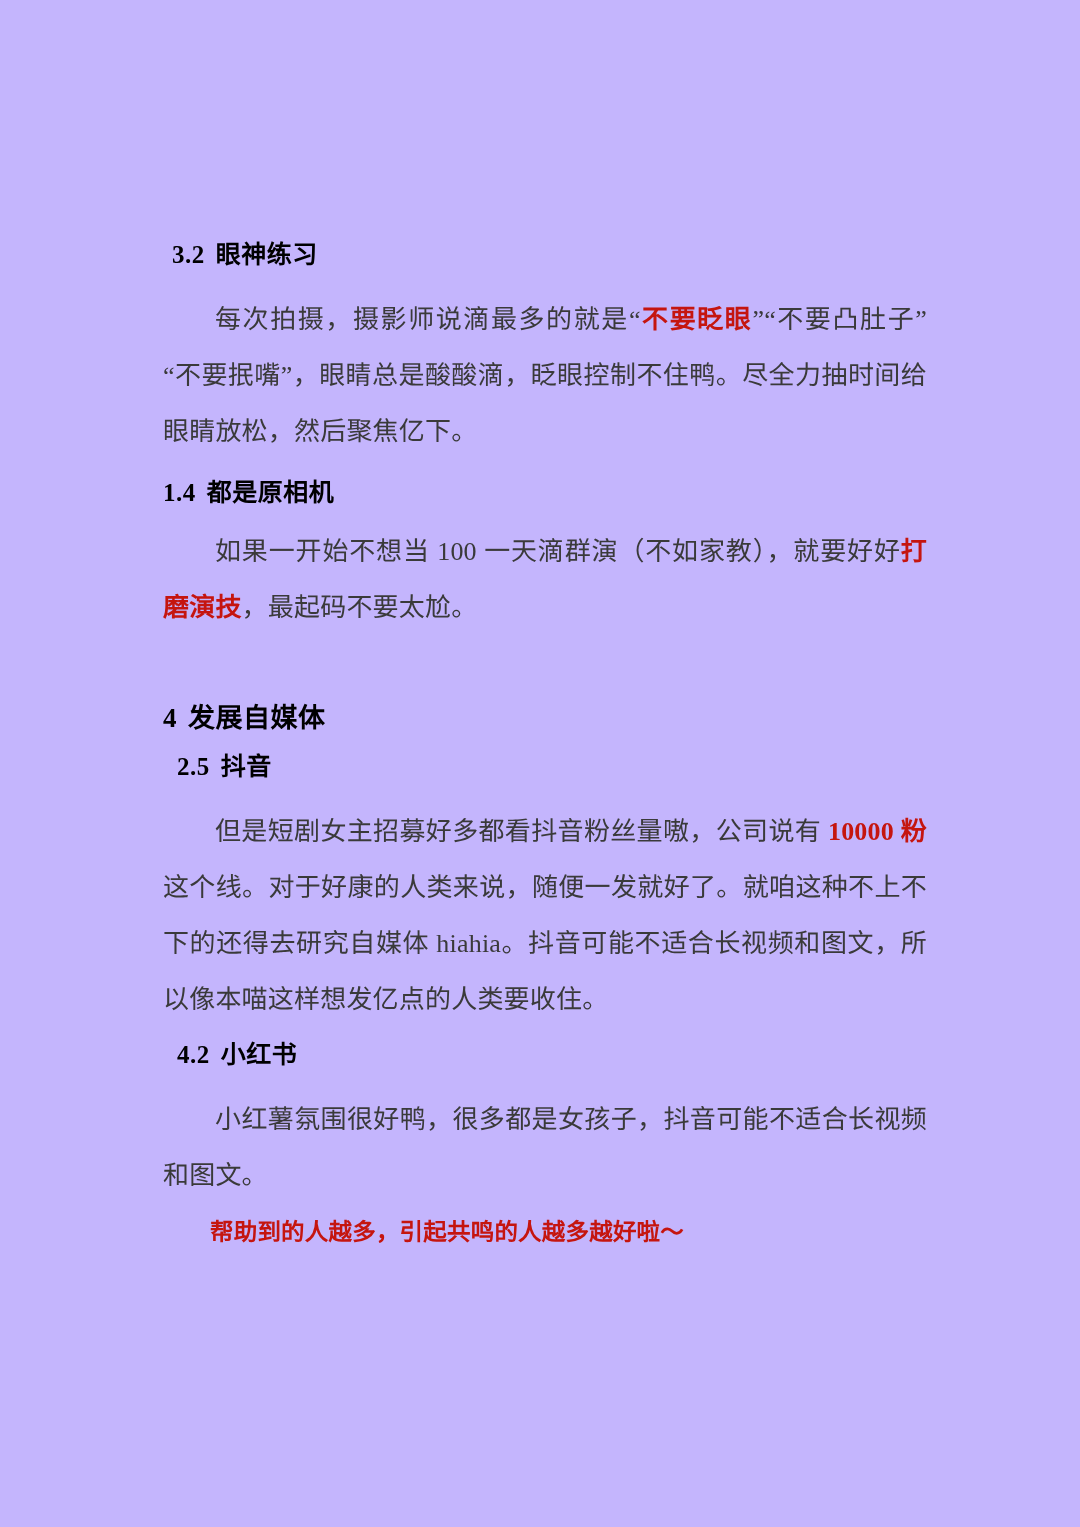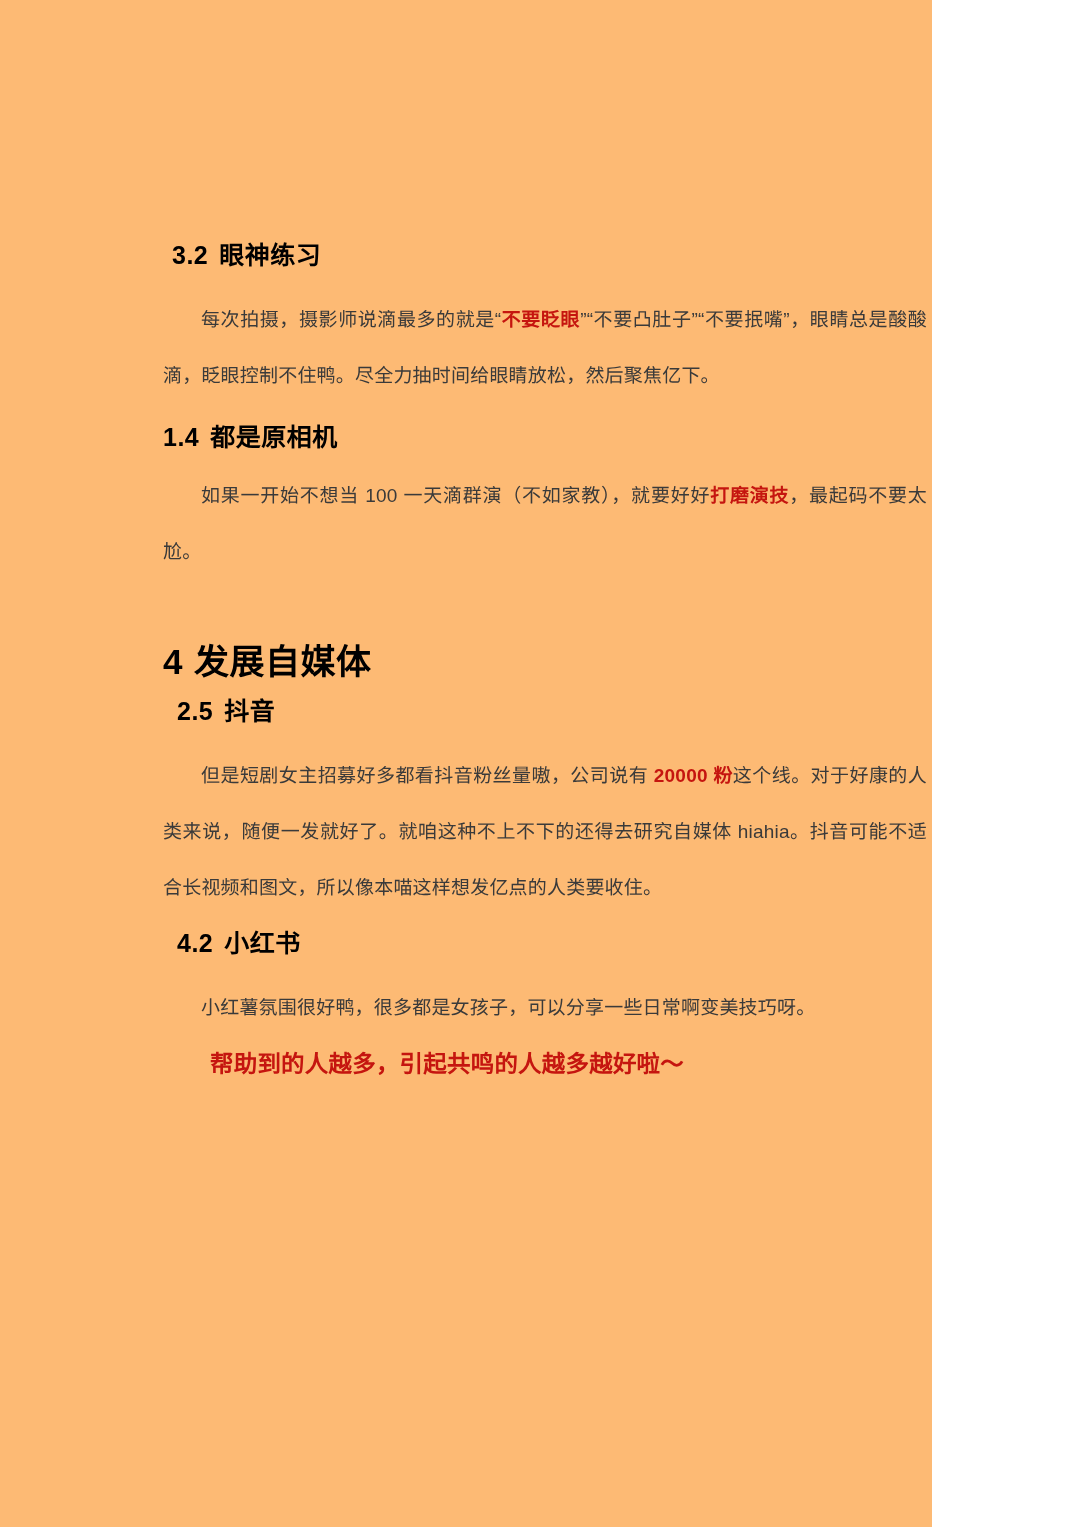--- a/index.html
+++ b/index.html
@@ -3,63 +3,63 @@
 <meta charset="utf-8">
 <title>document-page</title>
 <style>
   html, body {
     margin: 0;
     padding: 0;
     background: #ffffff;
   }
   .page {
     position: relative;
-    width: 932px;
+    width: 1080px;
     height: 1527px;
-    background: #fdba74;
+    background: #c4b5fd;
     overflow: hidden;
-    font-family: Liberation Sans, sans-serif;
+    font-family: Liberation Serif, serif;
     box-sizing: border-box;
   }
   .content {
     position: absolute;
     left: 163px;
     top: 236px;
     width: 764px;
   }
 
   
   .h-l1, .h-l2 {
     font-weight: bold;
     color: #000000;
     margin: 0;
     letter-spacing: 0.5px;
   }
   .h-l1 {
-    font-size: 35px;
+    font-size: 27px;
     line-height: 40px;
   }
   .h-l2 {
     font-size: 25px;
     line-height: 38px;
   }
   .h-num {
     display: inline;
     font-weight: bold;
   }
   .h-gap { display: inline-block; width: 11px; }
 
   
   .ind-9  { padding-left: 9px; }
   .ind-0  { padding-left: 0px; }
   .ind-14 { padding-left: 14px; }
 
   
   .para {
-    font-size: 19px;
+    font-size: 26px;
     line-height: 56px;
     color: #3a3a3a;
     margin: 0;
     text-align: justify;
     text-justify: inter-ideograph;
     text-indent: 2em;
     letter-spacing: 0.2px;
   }
 
   .hl {
@@ -108,27 +108,27 @@
 
     <h2 class="h-l1 ind-0"><span class="h-num">4</span><span class="h-gap"></span><span>发展自媒体</span></h2>
 
     <div class="sp-e"></div>
 
     <h3 class="h-l2 ind-14"><span class="h-num">2.5</span><span class="h-gap"></span><span>抖音</span></h3>
 
     <div class="sp-a"></div>
 
 
-    <p class="para"><span>但是短剧女主招募好多都看抖音粉丝量嗷，公司说有 </span><span class="hl">20000 粉</span><span>这个线。对于好康的人类来说，随便一发就好了。就咱这种不上不下的还得去研究自媒体 hiahia。抖音可能不适合长视频和图文，所以像本喵这样想发亿点的人类要收住。</span></p>
+    <p class="para"><span>但是短剧女主招募好多都看抖音粉丝量嗷，公司说有 </span><span class="hl">10000 粉</span><span>这个线。对于好康的人类来说，随便一发就好了。就咱这种不上不下的还得去研究自媒体 hiahia。抖音可能不适合长视频和图文，所以像本喵这样想发亿点的人类要收住。</span></p>
 
 
     <div class="sp-f"></div>
 
     <h3 class="h-l2 ind-14"><span class="h-num">4.2</span><span class="h-gap"></span><span>小红书</span></h3>
 
     <div class="sp-a"></div>
 
-    <p class="para">小红薯氛围很好鸭，很多都是女孩子，可以分享一些日常啊变美技巧呀。</p>
+    <p class="para">小红薯氛围很好鸭，很多都是女孩子，抖音可能不适合长视频和图文。</p>
 
     <p class="hl-line">帮助到的人越多，引起共鸣的人越多越好啦～</p>
 
   </div>
 </div>
 
 </body></html>

